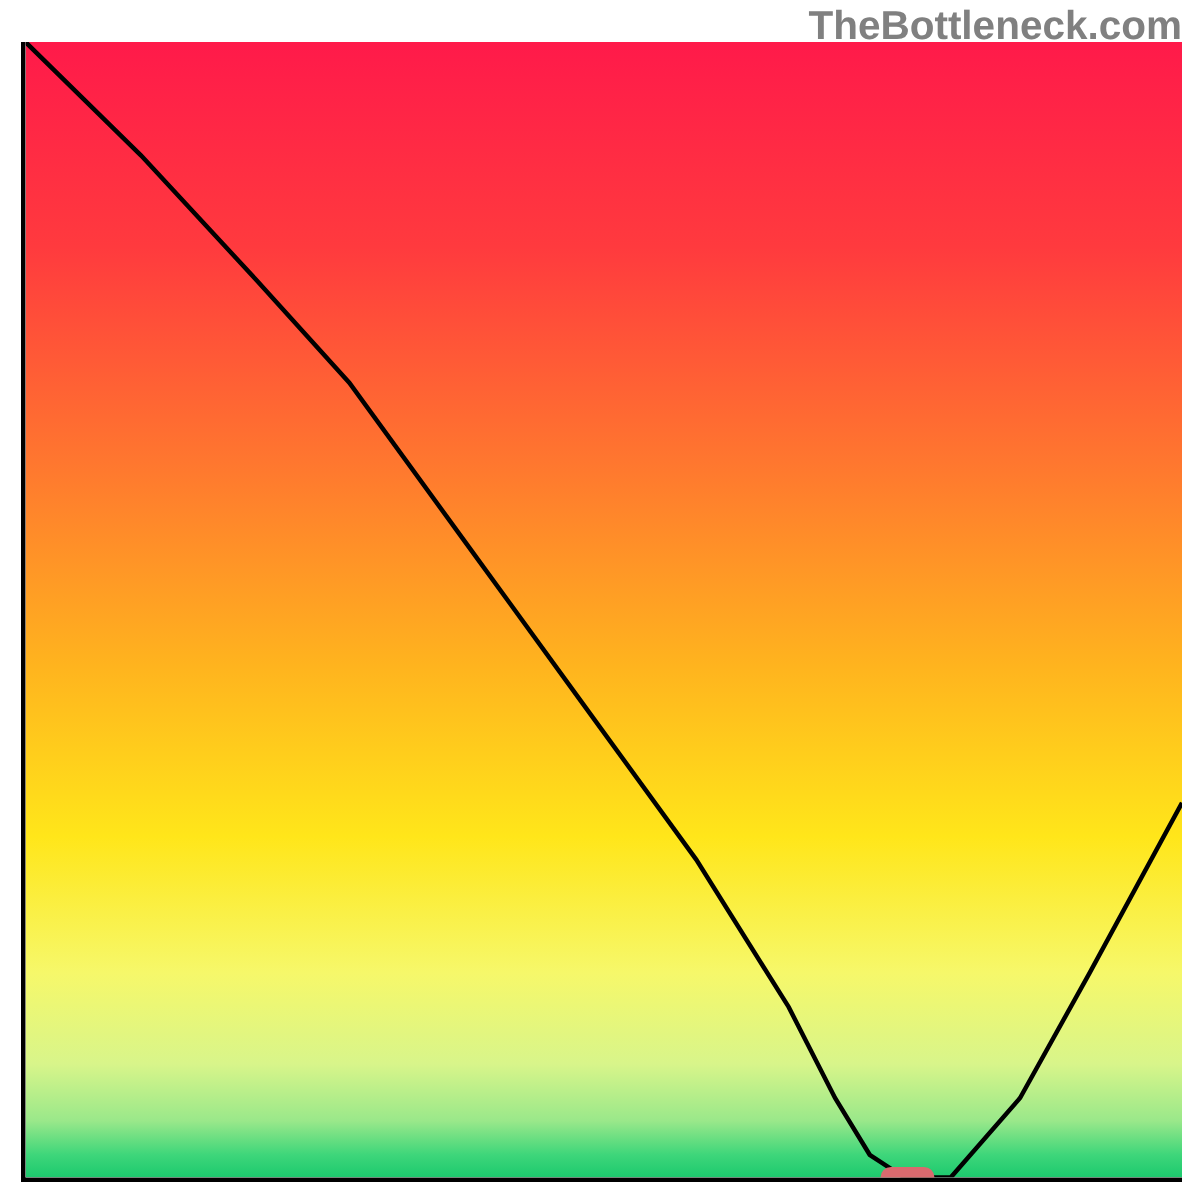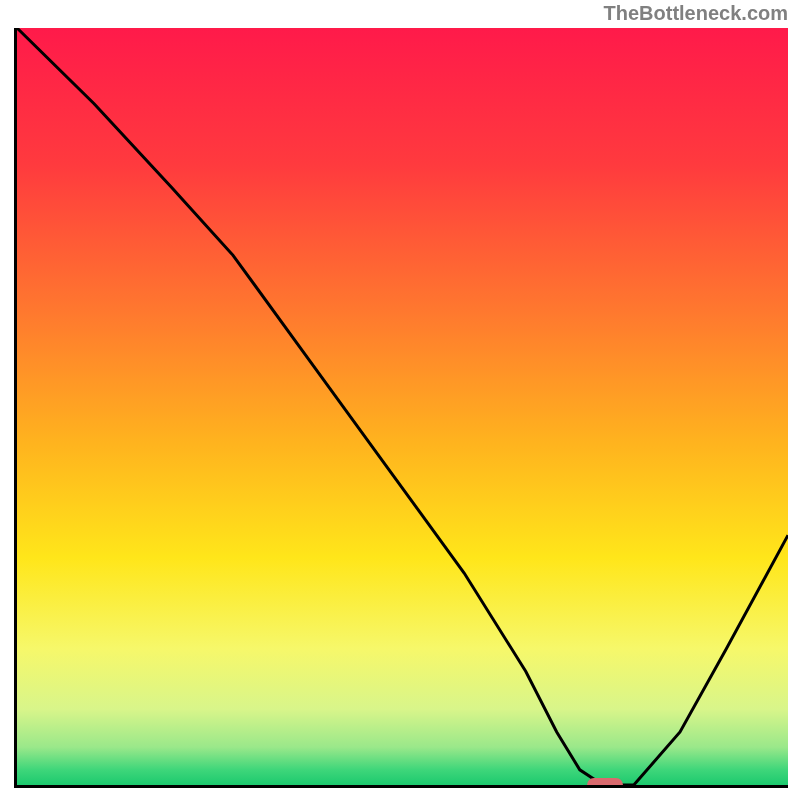--- a/index.html
+++ b/index.html
@@ -8,21 +8,21 @@
     position: relative;
     width: 800px;
     height: 800px;
     background: #fff;
   }
   .watermark {
     position: absolute;
     top: 2px;
     right: 12px;
     font-family: Arial, sans-serif;
-    font-size: 20px;
+    font-size: 27px;
     font-weight: bold;
     color: #808080;
     z-index: 10;
   }
   .plot-area {
     position: absolute;
     left: 14px;
     top: 28px;
     width: 774px;
     height: 760px;

